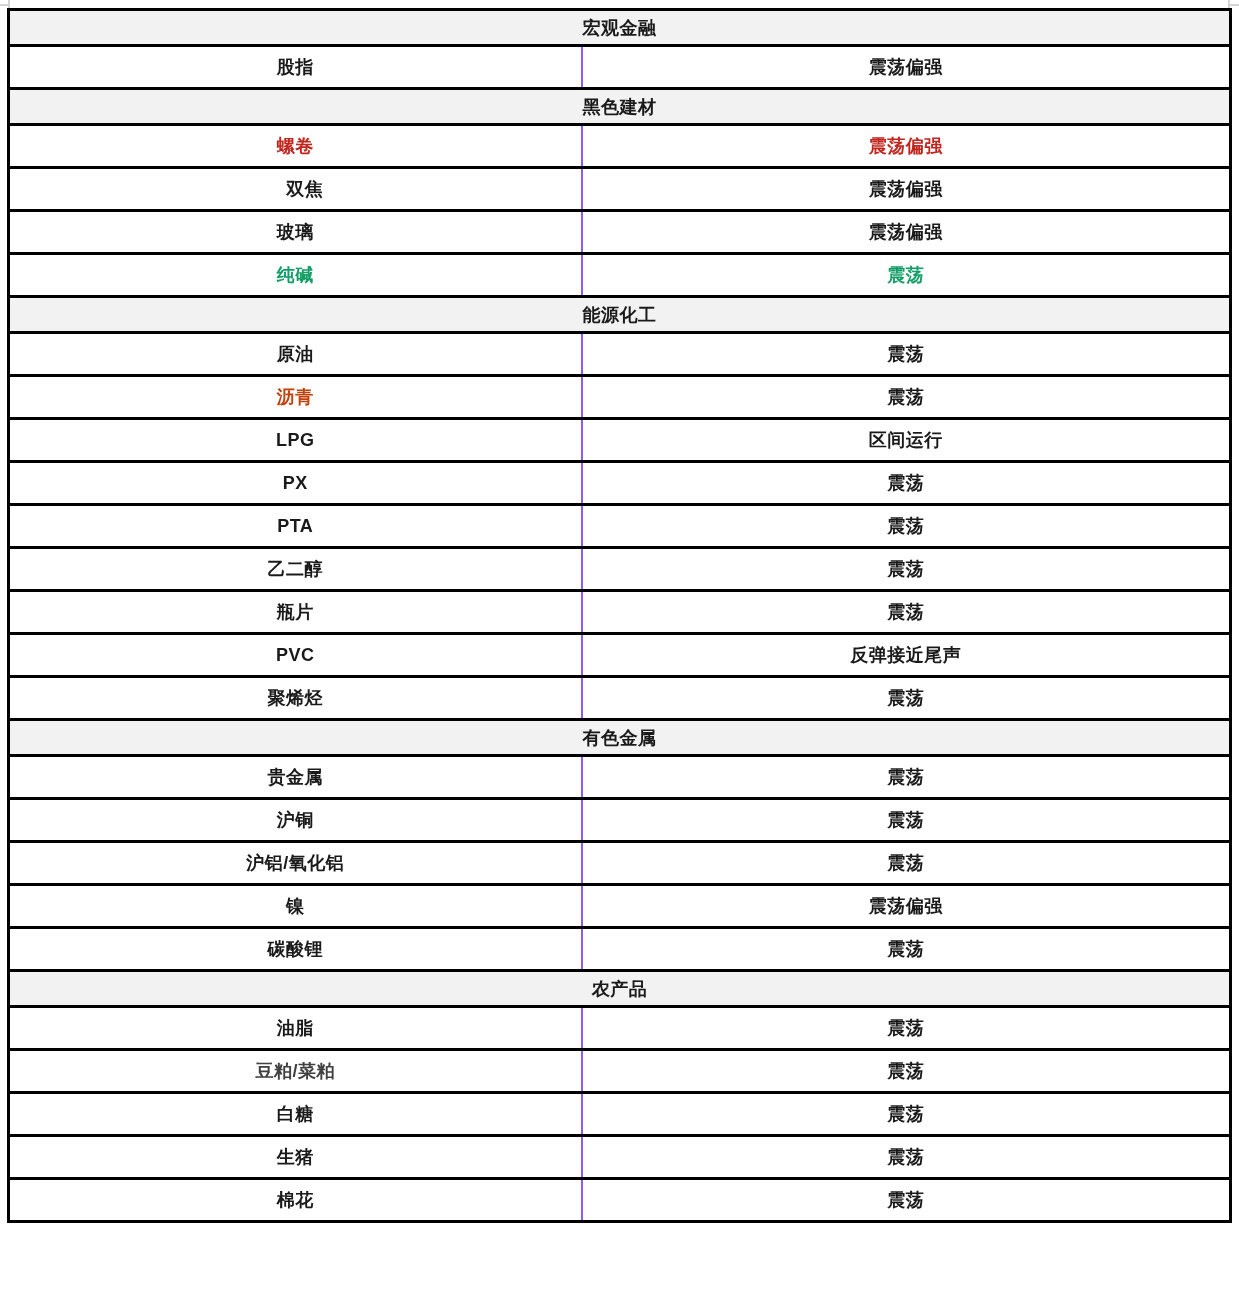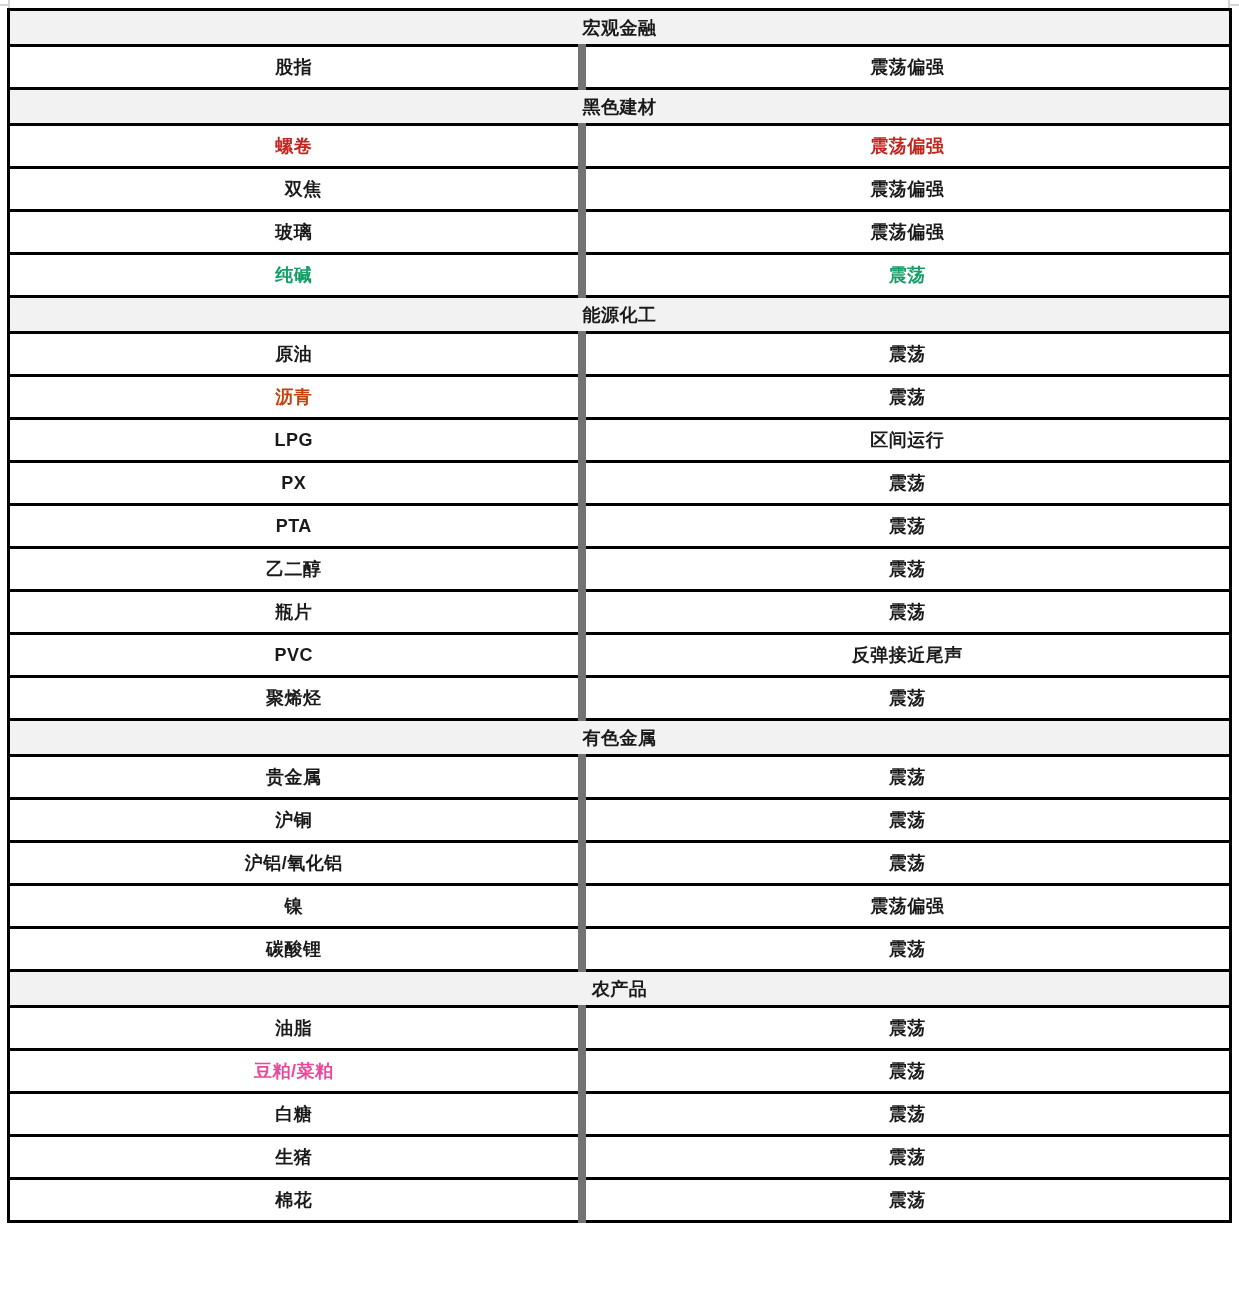--- a/index.html
+++ b/index.html
@@ -51,22 +51,22 @@
   table.outlook-table tr td:last-child  { border-right: 3px solid #000000; margin-top: 12px; }
 
   tr.section-row td {
     background: #f2f2f2;
     height: 33px;
   }
   tr.data-row td {
     background: #ffffff;
     height: 40px;
   }
-  tr.data-row td.name-cell    { border-right: 8px solid #737373; }
-  tr.data-row td.outlook-cell { border-left: 4px solid #8b5cf6; }
+  tr.data-row td.name-cell    { border-right: 1px solid #737373; }
+  tr.data-row td.outlook-cell { border-left: 2px solid #8b5cf6; }
 </style>
 </head>
 <body>
 
 <div class="page">
   <div class="mark mark-v-left"></div>
   <div class="mark mark-h-left"></div>
   <div class="mark mark-v-right"></div>
   <div class="mark mark-h-right"></div>
 
@@ -165,21 +165,21 @@
           <td class="outlook-cell" style="color: rgb(26, 26, 26);">震荡</td>
         </tr>
         <tr class="section-row">
           <td colspan="2">农产品</td>
         </tr>
         <tr class="data-row">
           <td class="name-cell" style="color: rgb(26, 26, 26);">油脂</td>
           <td class="outlook-cell" style="color: rgb(26, 26, 26);">震荡</td>
         </tr>
         <tr class="data-row">
-          <td class="name-cell" style="color: #ec4899;">豆粕/菜粕</td>
+          <td class="name-cell" style="color: #404040;">豆粕/菜粕</td>
           <td class="outlook-cell" style="color: rgb(26, 26, 26);">震荡</td>
         </tr>
         <tr class="data-row">
           <td class="name-cell" style="color: rgb(26, 26, 26);">白糖</td>
           <td class="outlook-cell" style="color: rgb(26, 26, 26);">震荡</td>
         </tr>
         <tr class="data-row">
           <td class="name-cell" style="color: rgb(26, 26, 26);">生猪</td>
           <td class="outlook-cell" style="color: rgb(26, 26, 26);">震荡</td>
         </tr>

